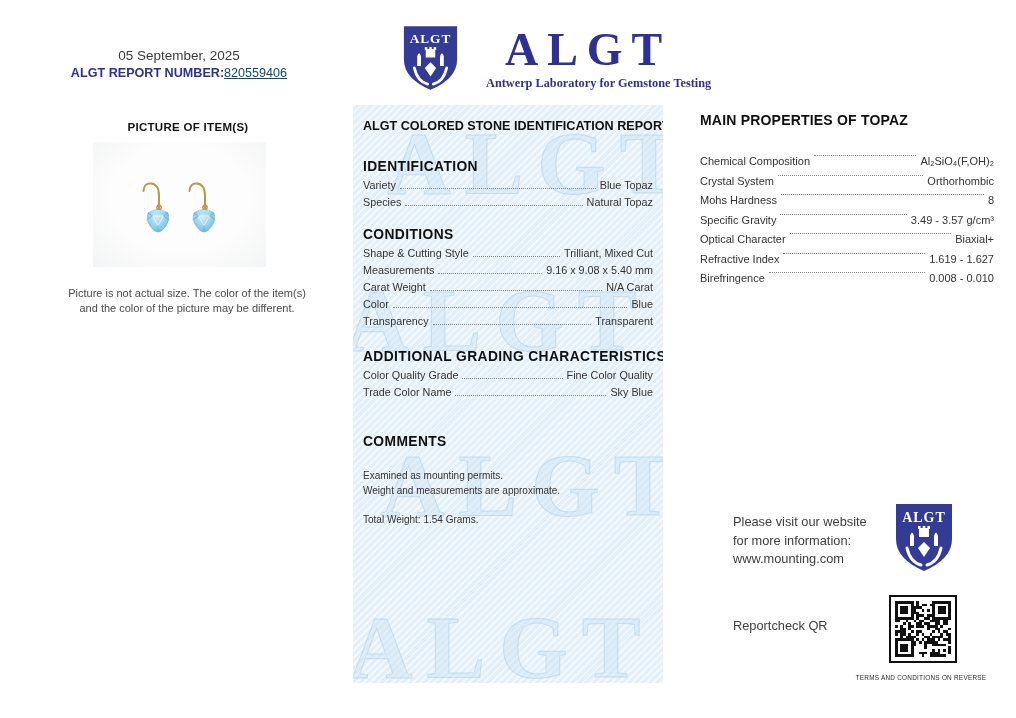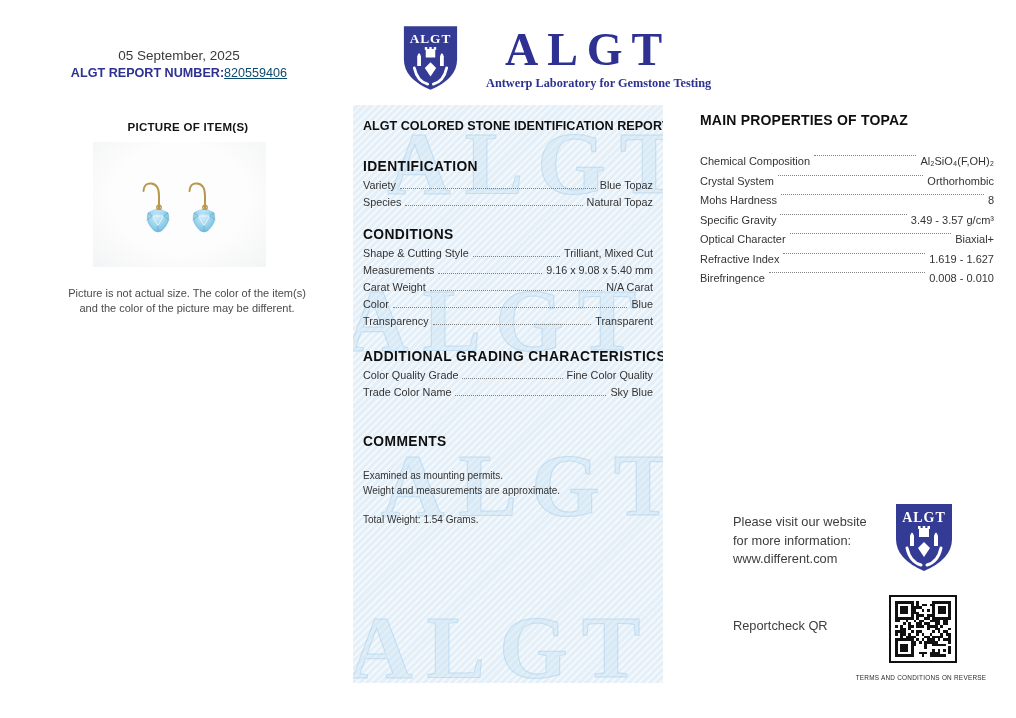--- a/index.html
+++ b/index.html
@@ -264,21 +264,21 @@
     <div class="prow">
       <span class="lbl">Birefringence</span>
         <span class="leader"></span>
         <span class="val">0.008 - 0.010</span>
     </div>
   </div>
 
   <div class="visit">
     <div>Please visit our website</div>
     <div>for more information:</div>
-    <div>www.different.com</div>
+    <div>www.mounting.com</div>
   </div>
 
   <div class="shield-small">
     <svg width="64" height="70" viewBox="0 0 60 70">
       <path d="M2,2 H58 V37 Q58,57 30,69 Q2,57 2,37 Z" fill="#343b94"></path>
       <text x="30" y="20" text-anchor="middle" fill="#ffffff" font-family="Liberation Serif, DejaVu Serif, serif" font-weight="bold" font-size="14" letter-spacing="1">ALGT</text>
       <rect x="25" y="26" width="10" height="9" fill="#ffffff"></rect>
       <rect x="24" y="24" width="2.6" height="3" fill="#ffffff"></rect>
       <rect x="28.7" y="24" width="2.6" height="3" fill="#ffffff"></rect>
       <rect x="33.4" y="24" width="2.6" height="3" fill="#ffffff"></rect>

